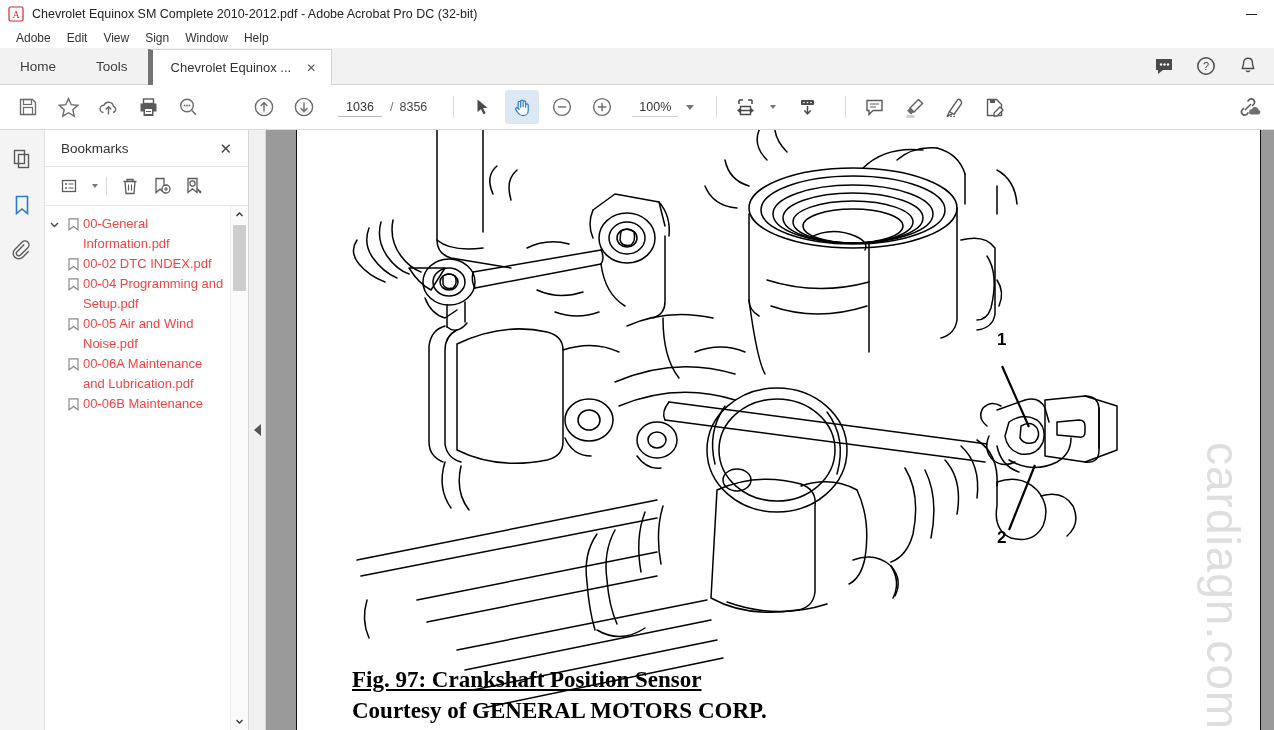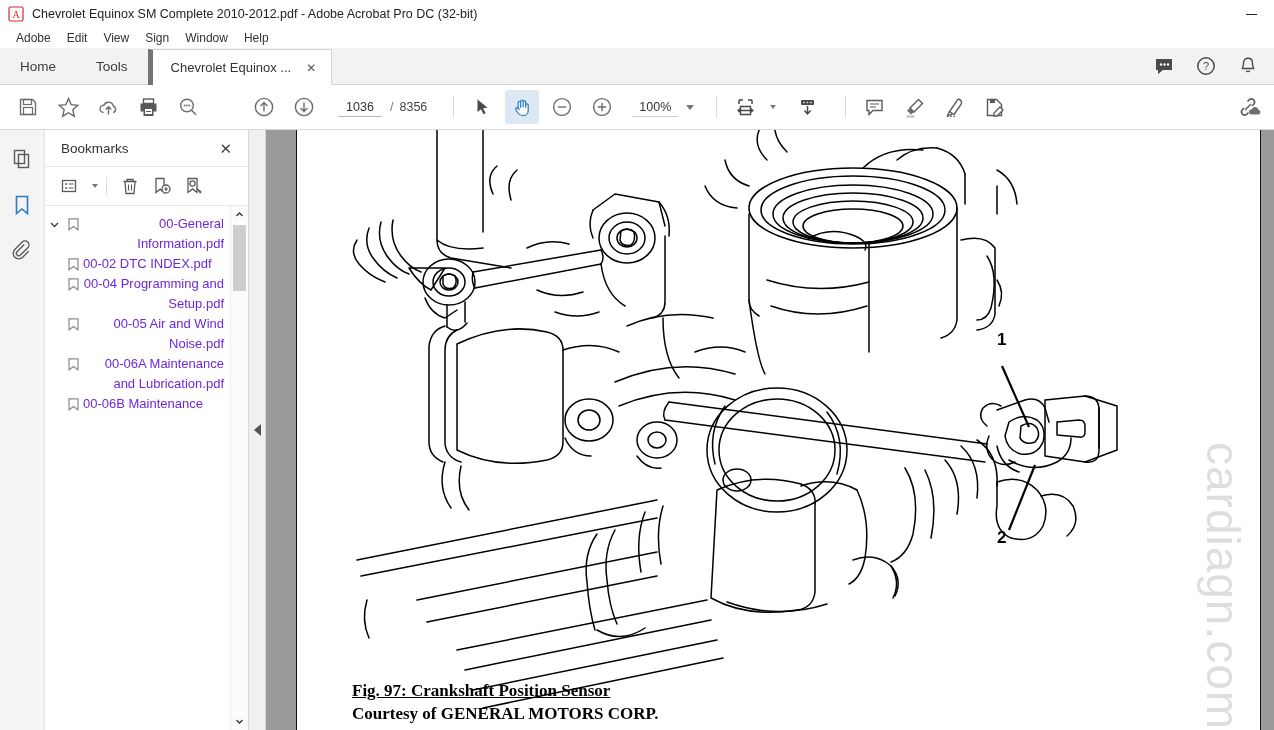--- a/index.html
+++ b/index.html
@@ -65,39 +65,39 @@
   .panel-head{height:36px;flex:0 0 36px;display:flex;align-items:center;padding:0 12px 0 16px;border-bottom:1px solid #e6e6e6;}
   .panel-title{font-size:13.5px;color:#333;flex:1 1 auto;}
   .panel-close{font-size:15px;color:#444;cursor:pointer;line-height:1;padding:2px 4px;}
   .panel-tools{height:38px;flex:0 0 38px;display:flex;align-items:center;padding:0 10px;border-bottom:1px solid #e6e6e6;gap:2px;}
   .pt-btn{width:30px;height:28px;display:flex;align-items:center;justify-content:center;cursor:pointer;border-radius:2px;}
   .pt-sep{width:1px;height:18px;background:#dadada;margin:0 6px;}
   .bm-list{flex:1 1 auto;overflow:hidden;position:relative;padding-top:8px;padding-right:18px;}
   .bm-item{display:flex;align-items:flex-start;padding:0 4px 0 0;cursor:pointer;min-height:20px;}
   .bm-twisty{width:18px;flex:0 0 18px;display:flex;justify-content:center;padding-top:5px;}
   .bm-ico{width:20px;flex:0 0 20px;display:flex;justify-content:center;padding-top:4px;}
-  .bm-label{font-size:13px;line-height:20px;color:#6d28d9;word-wrap:break-word;padding-right:2px;text-align:right;}
+  .bm-label{font-size:13px;line-height:20px;color:#ef4444;word-wrap:break-word;padding-right:2px;}
   .bm-indent{padding-left:18px;}
   .bm-scroll{position:absolute;right:0;top:0;bottom:0;width:17px;background:#fbfbfb;border-left:1px solid #ededed;}
   .sb-arrow{height:17px;display:flex;align-items:center;justify-content:center;cursor:pointer;}
   .sb-thumb{position:absolute;top:19px;left:2px;right:2px;height:66px;background:#cdcdcd;border-radius:1px;cursor:pointer;}
   .sb-bottom{position:absolute;bottom:0;left:0;right:0;}
 
   
   .collapse{position:absolute;left:0;top:0;bottom:0;width:16px;background:#f0f0f0;border-right:1px solid #d8d8d8;display:flex;align-items:center;justify-content:center;cursor:pointer;}
   .collapse-tri{width:0;height:0;border-top:6px solid transparent;border-bottom:6px solid transparent;border-right:7px solid #555;}
 
   
   .docarea{flex:1 1 auto;position:relative;background:#9a9a9a;min-width:0;display:flex;}
   .docwrap{position:relative;flex:1 1 auto;display:flex;justify-content:flex-start;padding-left:47px;}
   .page{background:#ffffff;border-left:1px solid #111;border-right:1px solid #111;width:963px;position:relative;overflow:hidden;}
   .page-inner{position:relative;width:100%;height:100%;}
   .watermark{position:absolute;right:10px;top:312px;font-size:46px;color:#dedede;letter-spacing:1px;
              writing-mode:vertical-rl;font-family:"Liberation Sans",sans-serif;user-select:none;}
-  .caption{position:absolute;left:55px;bottom:4px;font-family:"Liberation Serif",serif;font-weight:bold;font-size:17px;color:#000;line-height:1.35;margin-top:46px;}
+  .caption{position:absolute;left:55px;bottom:4px;font-family:"Liberation Serif",serif;font-weight:bold;font-size:23px;color:#000;line-height:1.35;margin-top:46px;}
   .caption .l1{text-decoration:underline;display:block;}
   .caption .l2{display:block;}
   .figure{position:absolute;left:0;top:0;width:100%;height:100%;}
   .callout{position:absolute;font-family:"Liberation Sans",sans-serif;font-weight:bold;font-size:17px;color:#000;}
 </style>
 </head>
 <body>
 
 <div class="app">
 

